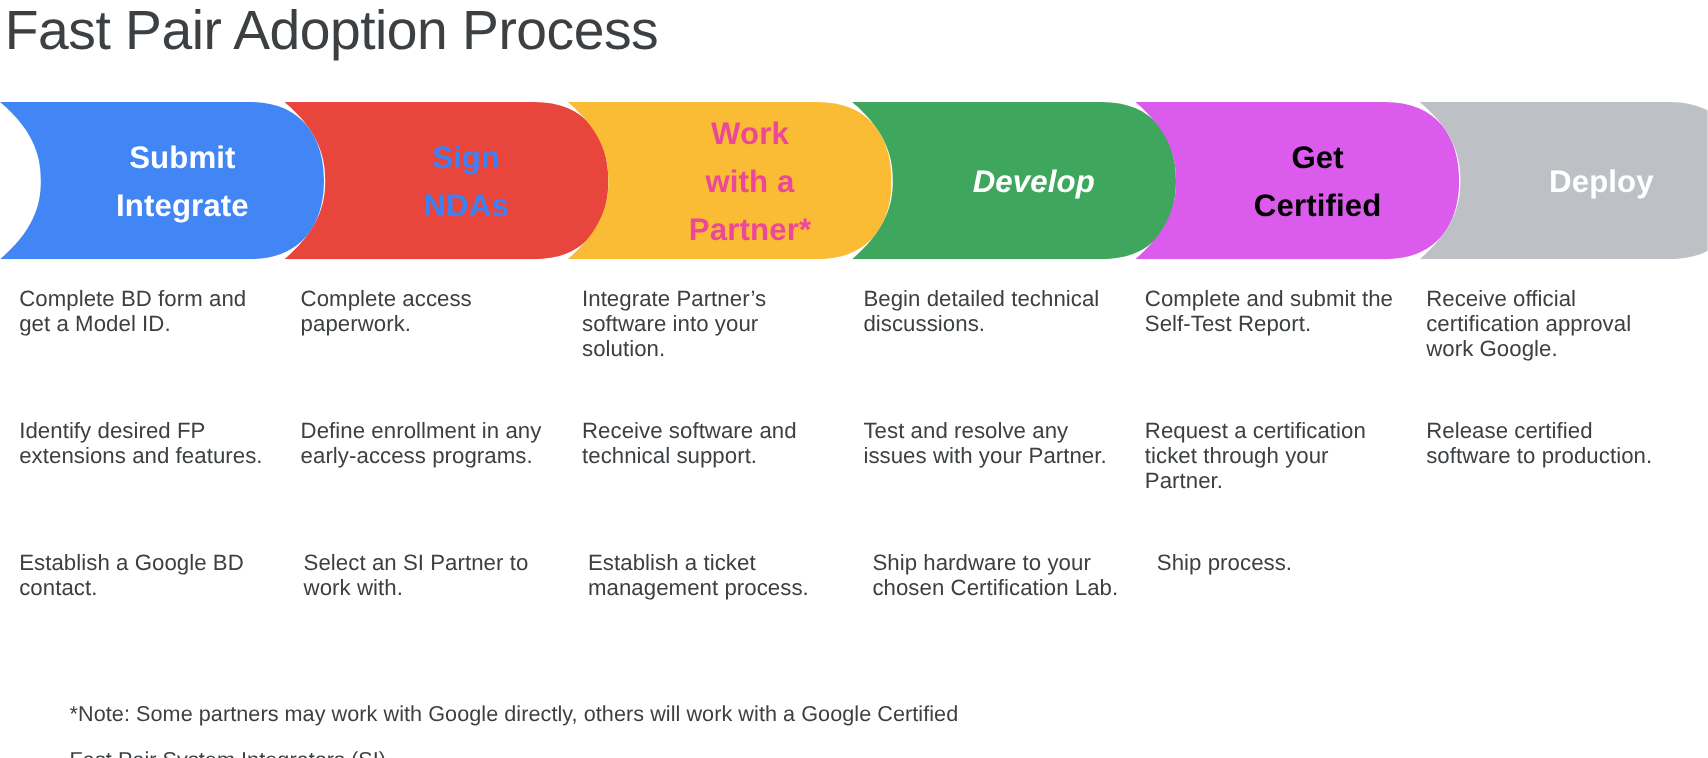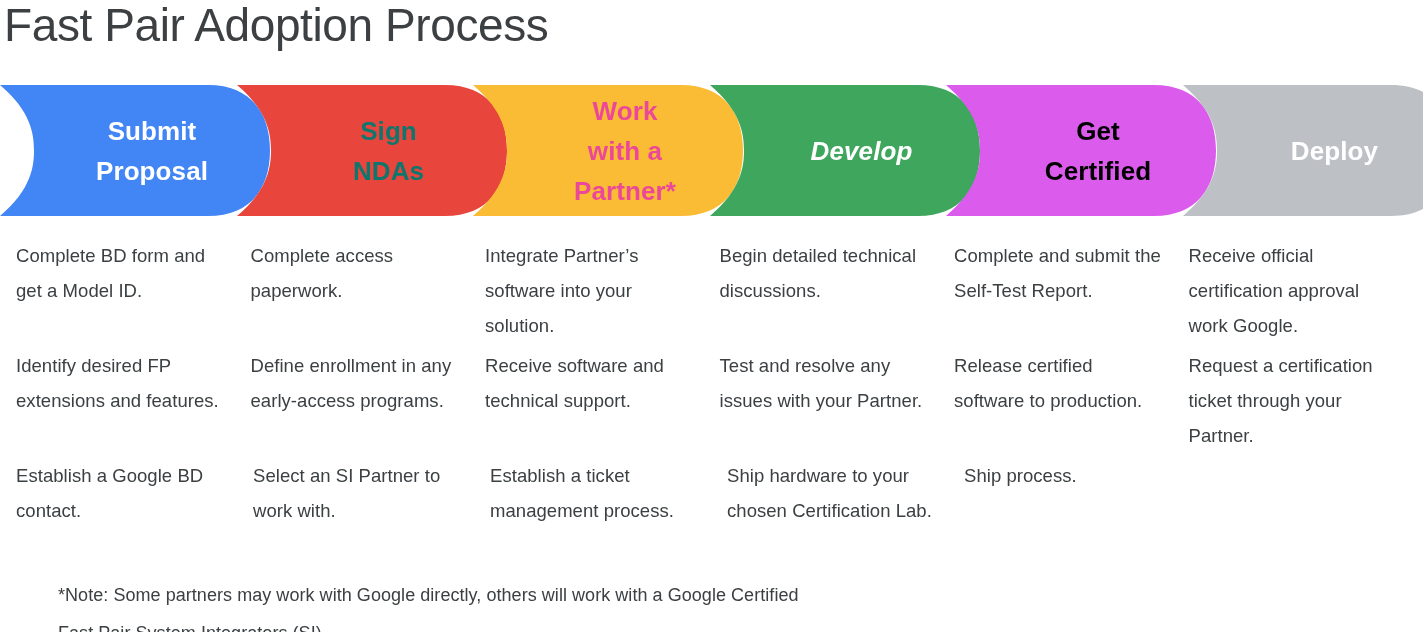--- a/index.html
+++ b/index.html
@@ -85,21 +85,21 @@
   .row {
     position: relative;
     display: flex;
     width: 1423px;
   }
   .cell {
     width: 237px;
     box-sizing: border-box;
     padding-right: 22px;
     font-size: 18.5px;
-    line-height: 35px;
+    line-height: 21px;
     color: #3c4043;
     letter-spacing: 0.05px;
   }
   .cell:first-child { padding-left: 16px; width: 253px; }
   .cell.col2 { padding-left: 0; }
 
   .row-1 { height: 110px; }
   .row-2 { height: 110px; }
   .row-3 { height: 110px; }
 
@@ -123,28 +123,28 @@
 
   <div class="page-title">Fast Pair Adoption Process</div>
 
   <div class="banner" id="banner">
       <div class="chev" style="left: 0px;">
         <svg class="chev-shape" viewBox="0 0 270 131" preserveAspectRatio="none">
           <path d="M 0,0 L 208,0 C 251.4,0 270,28.82 270,65.5 C 270,102.18 251.4,131 208,131 L 0,131 C 31.28,104.80000000000001 34,81.22 34,65.5 C 34,49.78 31.28,26.200000000000003 0,0 Z" fill="#4285f4"></path>
         </svg>
         <div class="chev-label" style="color: rgb(255, 255, 255);">
           <span>Submit</span>
-          <span>Proposal</span>
+          <span>Integrate</span>
         </div>
       </div>
       <div class="chev" style="left: 236.5px;">
         <svg class="chev-shape" viewBox="0 0 270 131" preserveAspectRatio="none">
           <path d="M 0,0 L 208,0 C 251.4,0 270,28.82 270,65.5 C 270,102.18 251.4,131 208,131 L 0,131 C 31.28,104.80000000000001 34,81.22 34,65.5 C 34,49.78 31.28,26.200000000000003 0,0 Z" fill="#e8453c"></path>
         </svg>
-        <div class="chev-label" style="color: #0f766e;">
+        <div class="chev-label" style="color: #3b82f6;">
           <span>Sign</span>
           <span>NDAs</span>
         </div>
       </div>
       <div class="chev" style="left: 473px;">
         <svg class="chev-shape" viewBox="0 0 270 131" preserveAspectRatio="none">
           <path d="M 0,0 L 208,0 C 251.4,0 270,28.82 270,65.5 C 270,102.18 251.4,131 208,131 L 0,131 C 31.28,104.80000000000001 34,81.22 34,65.5 C 34,49.78 31.28,26.200000000000003 0,0 Z" fill="#fabc34"></path>
         </svg>
         <div class="chev-label" style="color: #ec4899;">
           <span>Work</span>
@@ -186,22 +186,22 @@
         <div class="cell">Integrate Partner’s software into your solution.</div>
         <div class="cell">Begin detailed technical discussions.</div>
         <div class="cell">Complete and submit the Self-Test Report.</div>
         <div class="cell">Receive official certification approval work Google.</div>
       </div>
       <div class="row row-2">
         <div class="cell">Identify desired FP extensions and features.</div>
         <div class="cell col2">Define enrollment in any early-access programs.</div>
         <div class="cell">Receive software and technical support.</div>
         <div class="cell">Test and resolve any issues with your Partner.</div>
+        <div class="cell">Request a certification ticket through your Partner.</div>
         <div class="cell">Release certified software to production.</div>
-        <div class="cell">Request a certification ticket through your Partner.</div>
       </div>
       <div class="row row-3">
         <div class="cell">Establish a Google BD contact.</div>
         <div class="cell col2">Select an SI Partner to work with.</div>
         <div class="cell">Establish a ticket management process.</div>
         <div class="cell">Ship hardware to your chosen Certification Lab.</div>
         <div class="cell">Ship process.</div>
       </div>
     </div>
 

